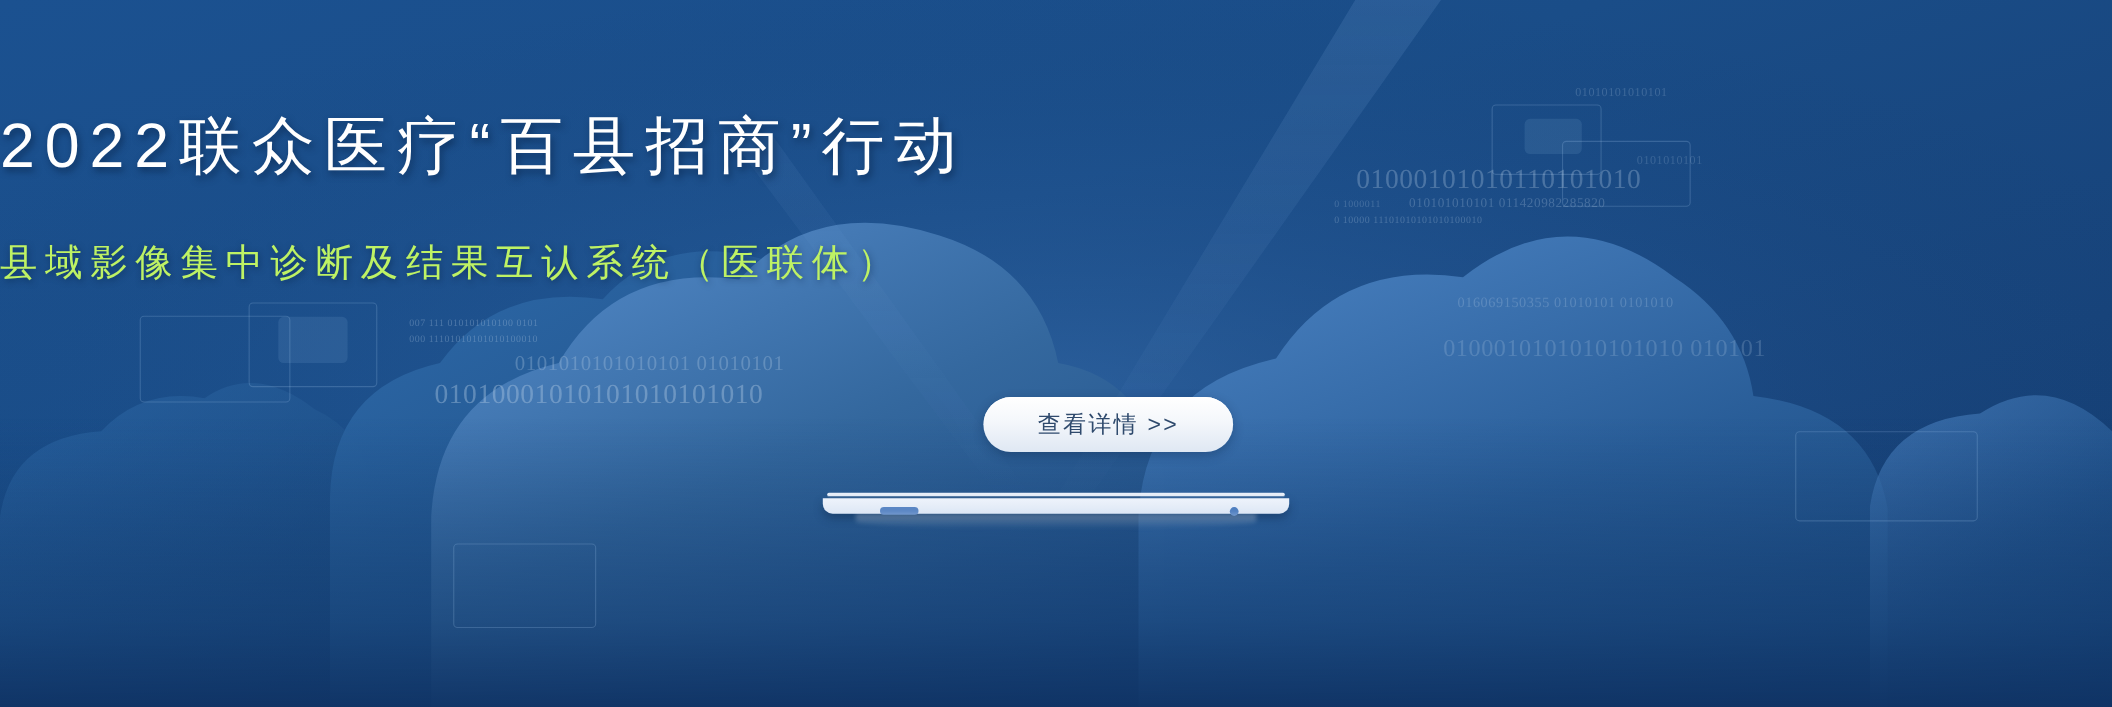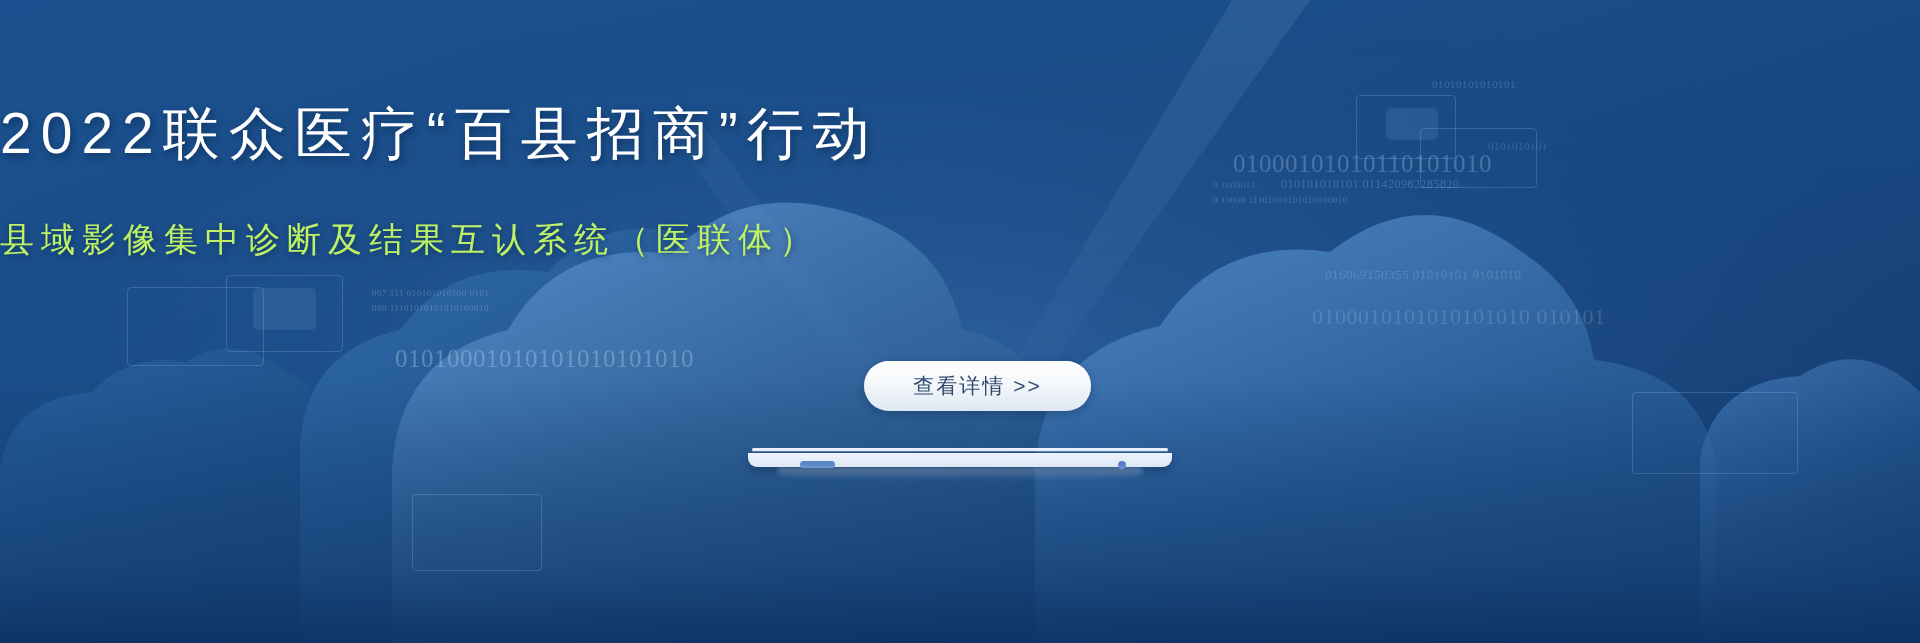--- a/index.html
+++ b/index.html
@@ -59,21 +59,21 @@
     line-height: 46px;
     color: #bef264;
     letter-spacing: 7px;
     font-weight: 400;
     text-shadow: 1px 2px 6px rgba(5, 30, 62, 0.5);
   }
 
   
   #cta-button {
     position: absolute;
-    left: 864px;
+    left: 894px;
     top: 361px;
     width: 227px;
     height: 50px;
     border: none;
     border-radius: 25px;
     background: linear-gradient(180deg, #ffffff 0%, #f4f7fb 45%, #dfe8f3 100%);
     color: #2f4a6d;
     font-size: 21px;
     letter-spacing: 2px;
     font-family: "Liberation Sans", "DejaVu Sans", sans-serif;
@@ -229,20 +229,21 @@
       <div style="position: absolute; left: 253px; top: 288px; width: 63px; height: 42px; border-radius: 5px; background: rgba(150, 190, 235, 0.13);"></div>
       <div style="position: absolute; left: 1386px; top: 108px; width: 52px; height: 32px; border-radius: 5px; background: rgba(150, 190, 235, 0.13);"></div>
       <div style="position: absolute; left: 226px; top: 275px; width: 115px; height: 75px; border: 1px solid rgba(170, 205, 240, 0.22); border-radius: 4px;"></div>
       <div style="position: absolute; left: 127px; top: 287px; width: 135px; height: 77px; border: 1px solid rgba(170, 205, 240, 0.22); border-radius: 4px;"></div>
       <div style="position: absolute; left: 412px; top: 494px; width: 128px; height: 75px; border: 1px solid rgba(170, 205, 240, 0.22); border-radius: 4px;"></div>
       <div style="position: absolute; left: 1356px; top: 95px; width: 98px; height: 62px; border: 1px solid rgba(170, 205, 240, 0.22); border-radius: 4px;"></div>
       <div style="position: absolute; left: 1420px; top: 128px; width: 115px; height: 58px; border: 1px solid rgba(170, 205, 240, 0.22); border-radius: 4px;"></div>
       <div style="position: absolute; left: 1632px; top: 392px; width: 164px; height: 80px; border: 1px solid rgba(170, 205, 240, 0.22); border-radius: 4px;"></div>
       <div class="binary" style="left: 372px; top: 288px; font-size: 9px; opacity: 0.3;">007 111    010101010100    0101</div>
       <div class="binary" style="left: 372px; top: 303px; font-size: 9px; opacity: 0.3;">000 11101010101010100010</div>
+      <div class="binary" style="left: 468px; top: 320px; font-size: 19px; opacity: 0.3;">0101010101010101 01010101</div>
       <div class="binary" style="left: 395px; top: 345px; font-size: 25px; opacity: 0.38;">01010001010101010101010</div>
       <div class="binary" style="left: 1233px; top: 150px; font-size: 25px; opacity: 0.3;">01000101010110101010</div>
       <div class="binary" style="left: 1281px; top: 177px; font-size: 12px; opacity: 0.26;">010101010101  011420982285820</div>
       <div class="binary" style="left: 1213px; top: 195px; font-size: 9px; opacity: 0.28;">0 10000  11101010101010100010</div>
       <div class="binary" style="left: 1213px; top: 180px; font-size: 9px; opacity: 0.24;">0 1000011</div>
       <div class="binary" style="left: 1325px; top: 267px; font-size: 13px; opacity: 0.25;">016069150355 01010101 0101010</div>
       <div class="binary" style="left: 1312px; top: 304px; font-size: 22px; opacity: 0.22;">0100010101010101010   010101</div>
       <div class="binary" style="left: 1432px; top: 78px; font-size: 11px; opacity: 0.22;">01010101010101</div>
       <div class="binary" style="left: 1488px; top: 140px; font-size: 11px; opacity: 0.2;">0101010101</div>
     </div>

